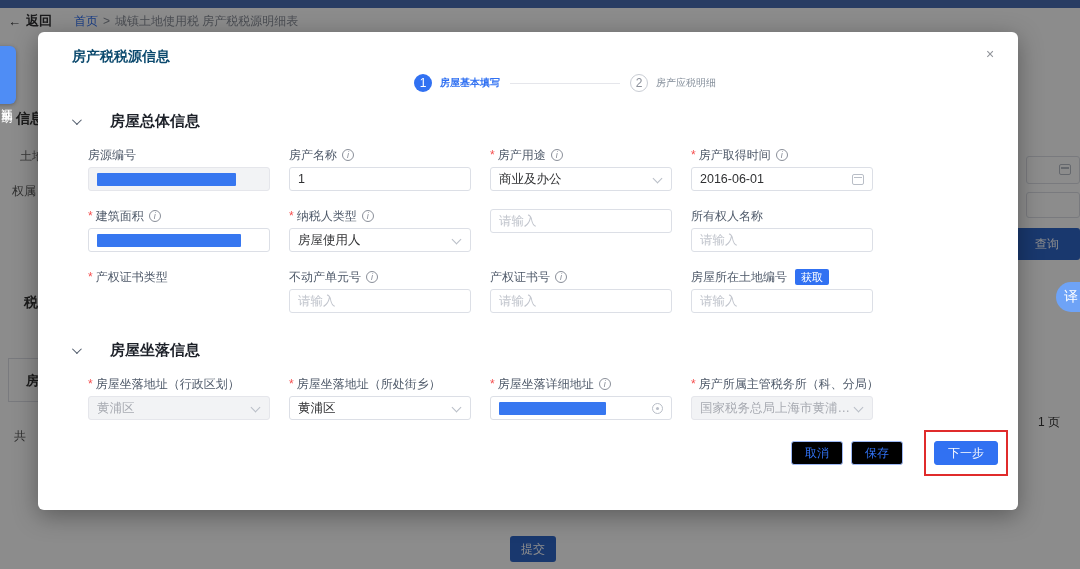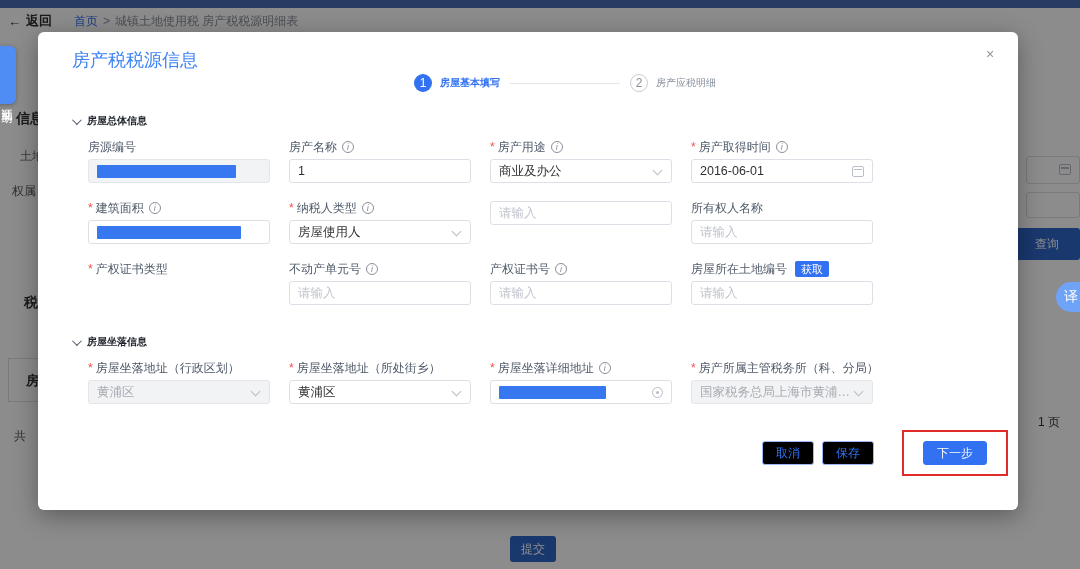--- a/index.html
+++ b/index.html
@@ -22,60 +22,60 @@
 
   
   .overlay { position:absolute; inset:0; background:rgba(0,0,0,0.45); z-index:5; }
 
   
   .side-tag { position:absolute; left:-12px; top:46px; width:28px; height:58px; background:#4f8df5; border-radius:6px; z-index:15; color:#fff; font-size:11px; line-height:13.5px; text-align:right; padding:2px 3px 0 0; box-shadow:0 1px 4px rgba(0,0,0,0.3); writing-mode:vertical-rl; text-orientation:upright; letter-spacing:1px; }
   .translate-fab { position:absolute; left:1056px; top:282px; width:40px; height:30px; background:#6ea3f7; border-radius:15px; z-index:15; color:#fff; font-size:14px; display:flex; align-items:center; padding-left:8px; }
 
   
   .modal { position:absolute; left:38px; top:32px; width:980px; height:478px; background:#fff; border-radius:6px; z-index:10; box-shadow:0 6px 24px rgba(0,0,0,0.35); }
-  .modal-title { position:absolute; left:34px; top:16px; font-size:18px; font-weight:normal; color:#3b82f6; }
+  .modal-title { position:absolute; left:34px; top:16px; font-size:14px; font-weight:bold; color:#0c4a6e; }
   .modal-close { position:absolute; right:20px; top:14px; width:16px; height:16px; color:#909399; font-size:14px; line-height:16px; text-align:center; cursor:pointer; }
 
   .stepper { position:absolute; left:0; top:42px; width:100%; display:flex; align-items:center; justify-content:center; transform:translateX(37px); gap:10px; }
   .step { display:flex; align-items:center; gap:8px; }
   .step-circle { width:18px; height:18px; border-radius:50%; font-size:12px; display:flex; align-items:center; justify-content:center; }
   .step.active .step-circle { background:#3171f2; color:#fff; }
   .step.active .step-label { color:#3171f2; font-weight:bold; }
   .step.inactive .step-circle { background:#fff; border:1px solid #c9cdd4; color:#8a8f99; }
   .step.inactive .step-label { color:#86909c; }
   .step-label { font-size:10px; }
   .step-line { width:110px; height:1px; background:#e5e6eb; }
 
   .modal-content { position:absolute; left:34px; top:78px; right:34px; }
   .section-header { display:flex; align-items:center; gap:8px; height:22px; cursor:pointer; }
   .sec-caret { width:7px; height:7px; border-right:1.5px solid #4e5969; border-bottom:1.5px solid #4e5969; transform:rotate(45deg) translateY(-2px); }
-  .section-title { font-size:10px; font-weight:600; color:#1d2129; }
+  .section-title { font-size:15px; font-weight:600; color:#1d2129;margin-left:23px; }
   .sec2 { margin-top:26px; }
-  .fgrid { display:grid; grid-template-columns:repeat(4,182px); column-gap:19px; margin:8px 0 0 16px; row-gap:18px; }
+  .fgrid { display:grid; grid-template-columns:repeat(4,182px); column-gap:19px; margin:16px 0 0 16px; row-gap:18px; }
   .cell {}
   .flabel { display:flex; align-items:center; gap:3px; font-size:12px; color:#4e5969; height:14px; margin-bottom:5px; white-space:nowrap; }
   .star { color:#f54e4e; font-size:12px; }
   .info-icon { width:12px; height:12px; border:1px solid #8a8f99; border-radius:50%; color:#8a8f99; font-size:9px; line-height:10px; text-align:center; margin-left:2px; flex:0 0 auto; font-style:italic; }
   .get-badge { background:#3171f2; color:#fff; font-size:11px; line-height:16px; padding:0 6px; border-radius:2px; margin-left:5px; cursor:pointer; }
   .control { position:relative; height:24px; border:1px solid #dcdfe6; border-radius:3px; background:#fff; display:flex; align-items:center; padding:0 8px; font-size:12.5px; color:#303133; overflow:hidden; }
   .control.disabled { background:#f2f3f5; border-color:#e5e6eb; color:#a8abb2; }
   .control .ph { color:#c0c4cc; }
   .control .val { white-space:nowrap; overflow:hidden; text-overflow:ellipsis; max-width:150px; }
   .caret-down { position:absolute; right:10px; top:7px; width:7px; height:7px; border-right:1.5px solid #b9bec7; border-bottom:1.5px solid #b9bec7; transform:rotate(45deg); }
   .cal-icon { position:absolute; right:8px; top:6px; width:12px; height:11px; border:1.5px solid #b9bec7; border-radius:2px; }
   .cal-icon::before { content:""; position:absolute; left:1px; right:1px; top:1.5px; height:1.5px; background:#b9bec7; }
   .pin-icon { position:absolute; right:8px; top:6px; width:11px; height:11px; border:1.5px solid #b9bec7; border-radius:50%; }
   .pin-icon::before { content:""; position:absolute; left:3px; top:3px; width:3px; height:3px; border-radius:50%; background:#b9bec7; }
   .redact-bar { height:13px; background:#3777f0; border-radius:1px; }
 
   .modal-footer { position:absolute; right:10px; top:398px; display:flex; align-items:center; gap:8px; }
   .btn { height:24px; padding:0 13px; font-size:12px; border-radius:3px; display:flex; align-items:center; justify-content:center; cursor:pointer; white-space:nowrap; }
   .btn-ghost { background:#000000; border:1px solid #9db8f5; color:#3171f2; }
   .btn-primary { background:#3171f2; border:1px solid #3171f2; color:#fff; }
-  .highlight-box { border:2px solid #e02b2b; padding:9px 19px; margin-left:20px; }
+  .highlight-box { border:2px solid #e02b2b; padding:9px 8px; margin-left:13px; }
 </style>
 </head>
 <body>
 
 <div id="stage">
 
   <div class="top-strip"></div>
 
   <div class="page-header">
     <div class="back-wrap">

